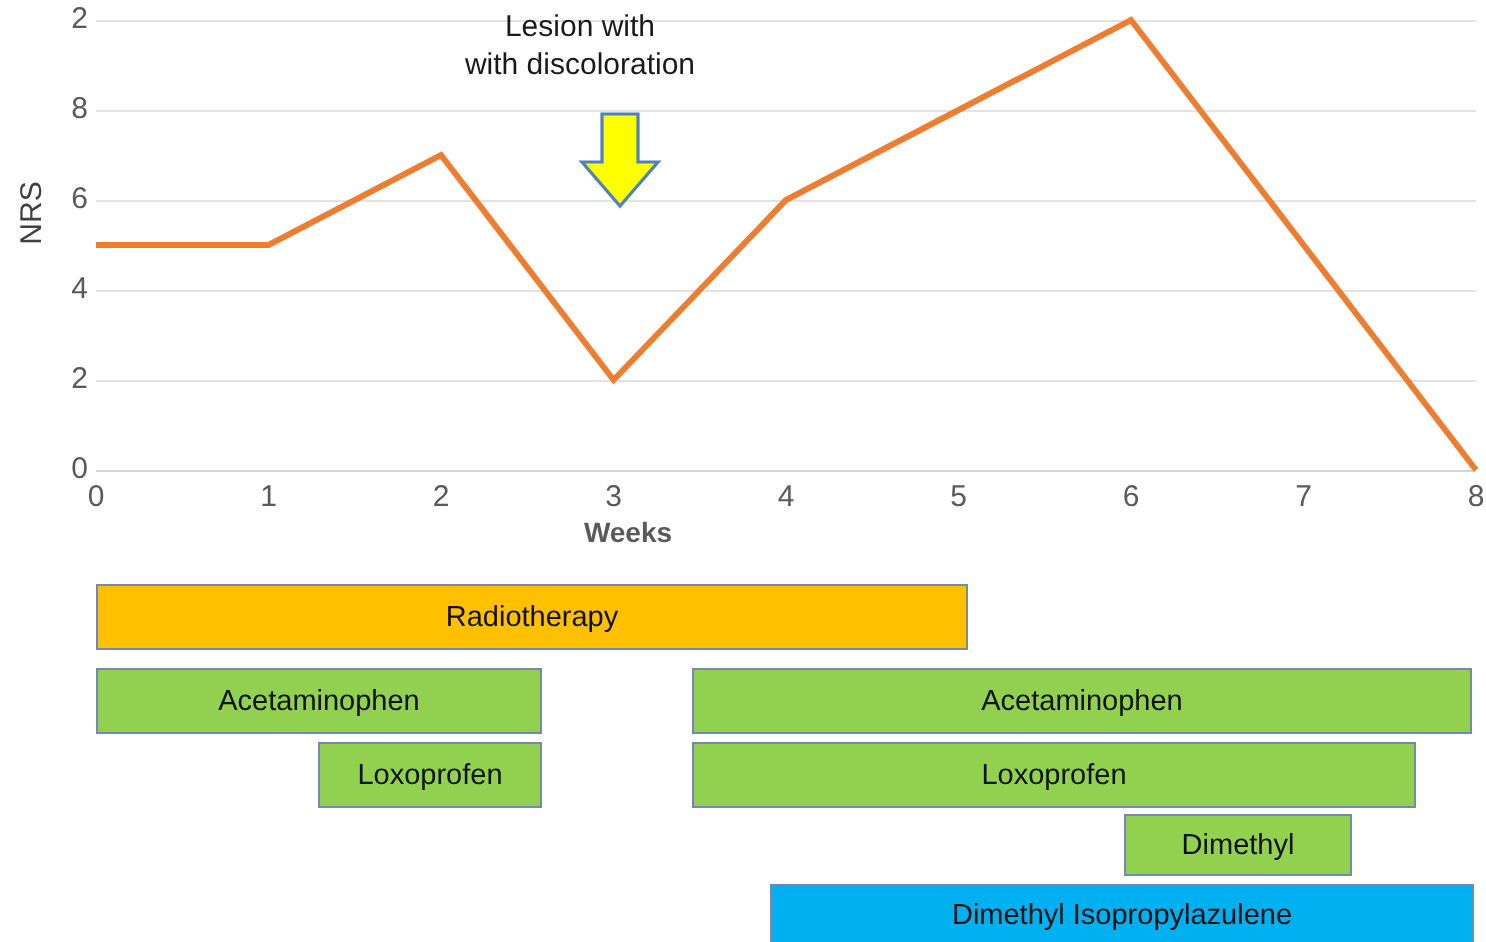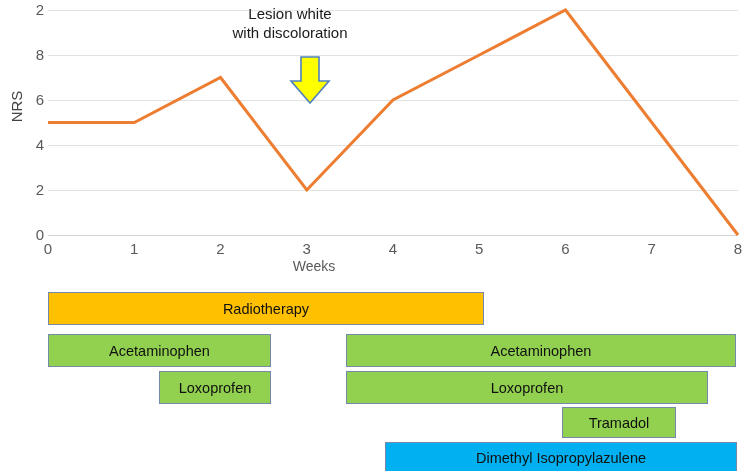--- a/index.html
+++ b/index.html
@@ -17,21 +17,21 @@
   .gridline{position:absolute;left:48px;width:690px;height:1px;background:#e2e2e2;}
   .axis-baseline{position:absolute;left:48px;width:690px;height:1px;background:#d4d4d4;}
   .ytick{position:absolute;right:0;width:34px;text-align:right;
          font-size:15px;color:#5a5a5a;line-height:1;}
   .ytick-holder{position:absolute;left:0;width:44px;height:1px;}
   .xtick{position:absolute;top:240px;width:40px;margin-left:-20px;text-align:center;
          font-size:15px;color:#5a5a5a;}
   .yaxis-title{position:absolute;left:-14px;top:98px;width:60px;text-align:center;
     font-size:15px;color:#404040;transform:rotate(-90deg);transform-origin:center center;}
   .xaxis-title{position:absolute;left:0;top:258px;width:628px;text-align:center;
-    font-size:14px;color:#5a5a5a;}
+    font-size:14px;color:#5a5a5a;font-weight:bold;}
 
   .series-svg{position:absolute;left:0;top:0;width:743px;height:270px;overflow:visible;}
 
   
   .annot{position:absolute;left:190px;top:5px;width:200px;text-align:center;
          font-size:15px;color:#1a1a1a;line-height:1.25;}
   .arrow-svg{position:absolute;left:288px;top:55px;width:44px;height:50px;}
 
   
   .bars{position:absolute;left:0;top:4px;width:743px;height:471px;}
@@ -86,34 +86,34 @@
         <div class="xtick" style="left: 738px;">8</div>
       </div>
 
     <div class="yaxis-title">NRS</div>
 
     <svg class="series-svg" viewBox="0 0 743 270" preserveAspectRatio="none">
       <polyline id="nrs-line" fill="none" stroke="#ED7D31" stroke-width="3" stroke-linejoin="miter" stroke-linecap="butt" points="48.0,122.5 134.3,122.5 220.5,77.5 306.8,190.0 393.0,100.0 479.3,55.0 565.5,10.0 651.8,122.5 738.0,235.0"></polyline>
     </svg>
 
     <div class="annot">
-      <div>Lesion white</div>
+      <div>Lesion with</div>
       <div>with discoloration</div>
     </div>
 
     <svg class="arrow-svg" viewBox="0 0 44 50">
       <polygon points="13,2 31,2 31,26 41,26 22,48 3,26 13,26" fill="#FFFF00" stroke="#4F81BD" stroke-width="1.6" stroke-linejoin="miter"></polygon>
     </svg>
   </div>
 
   <div class="xaxis-title">Weeks</div>
 
   <div class="bars" id="bars">
       <div class="bar" style="left: 48px; top: 288px; width: 436px; height: 33px; background: rgb(255, 192, 0); border-color: rgb(117, 137, 173);">Radiotherapy</div>
       <div class="bar" style="left: 48px; top: 330px; width: 223px; height: 33px; background: rgb(146, 208, 80); border-color: rgb(117, 137, 173);">Acetaminophen</div>
       <div class="bar" style="left: 346px; top: 330px; width: 390px; height: 33px; background: rgb(146, 208, 80); border-color: rgb(117, 137, 173);">Acetaminophen</div>
       <div class="bar" style="left: 159px; top: 367px; width: 112px; height: 33px; background: rgb(146, 208, 80); border-color: rgb(117, 137, 173);">Loxoprofen</div>
       <div class="bar" style="left: 346px; top: 367px; width: 362px; height: 33px; background: rgb(146, 208, 80); border-color: rgb(117, 137, 173);">Loxoprofen</div>
-      <div class="bar" style="left: 562px; top: 403px; width: 114px; height: 31px; background: rgb(146, 208, 80); border-color: rgb(117, 137, 173);">Tramadol</div>
+      <div class="bar" style="left: 562px; top: 403px; width: 114px; height: 31px; background: rgb(146, 208, 80); border-color: rgb(117, 137, 173);">Dimethyl</div>
       <div class="bar" style="left: 385px; top: 438px; width: 352px; height: 32px; background: rgb(0, 176, 240); border-color: rgb(117, 137, 173);">Dimethyl Isopropylazulene</div>
     </div>
 
 </div>
 
 </body></html>

